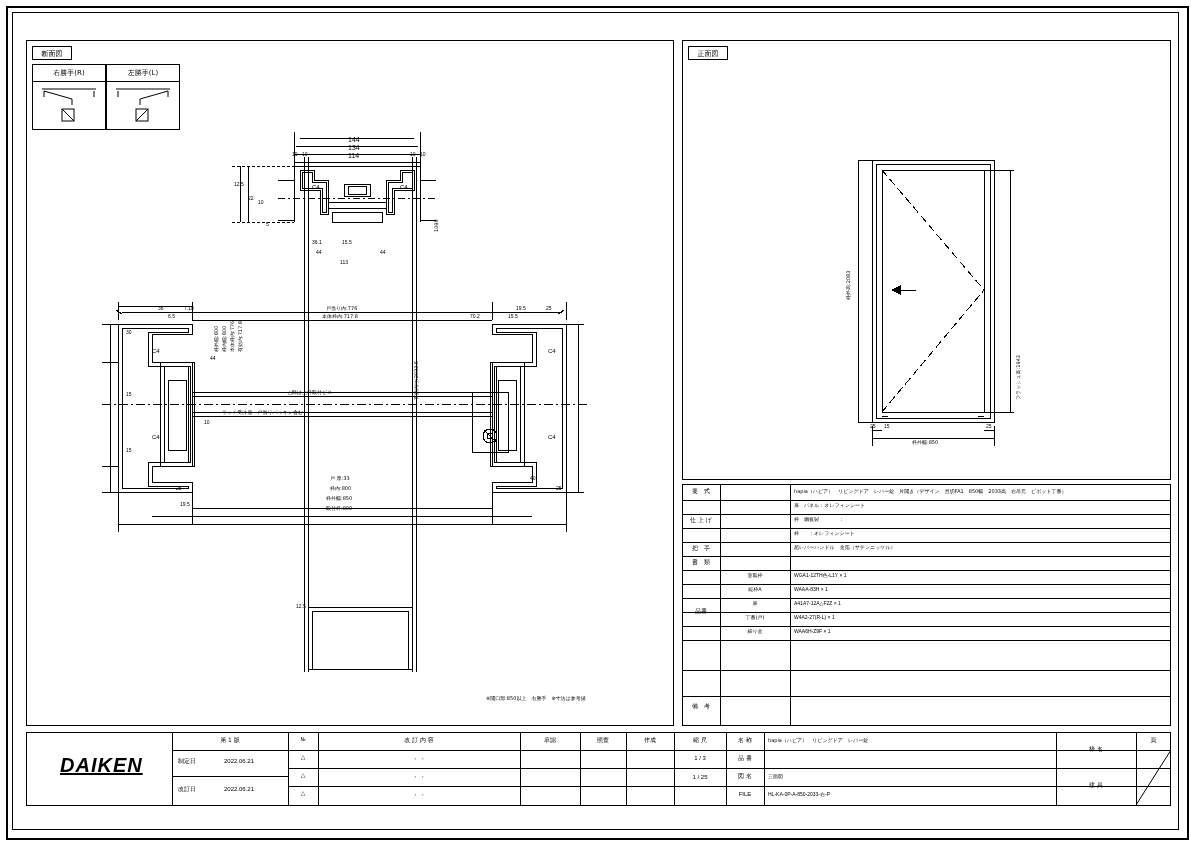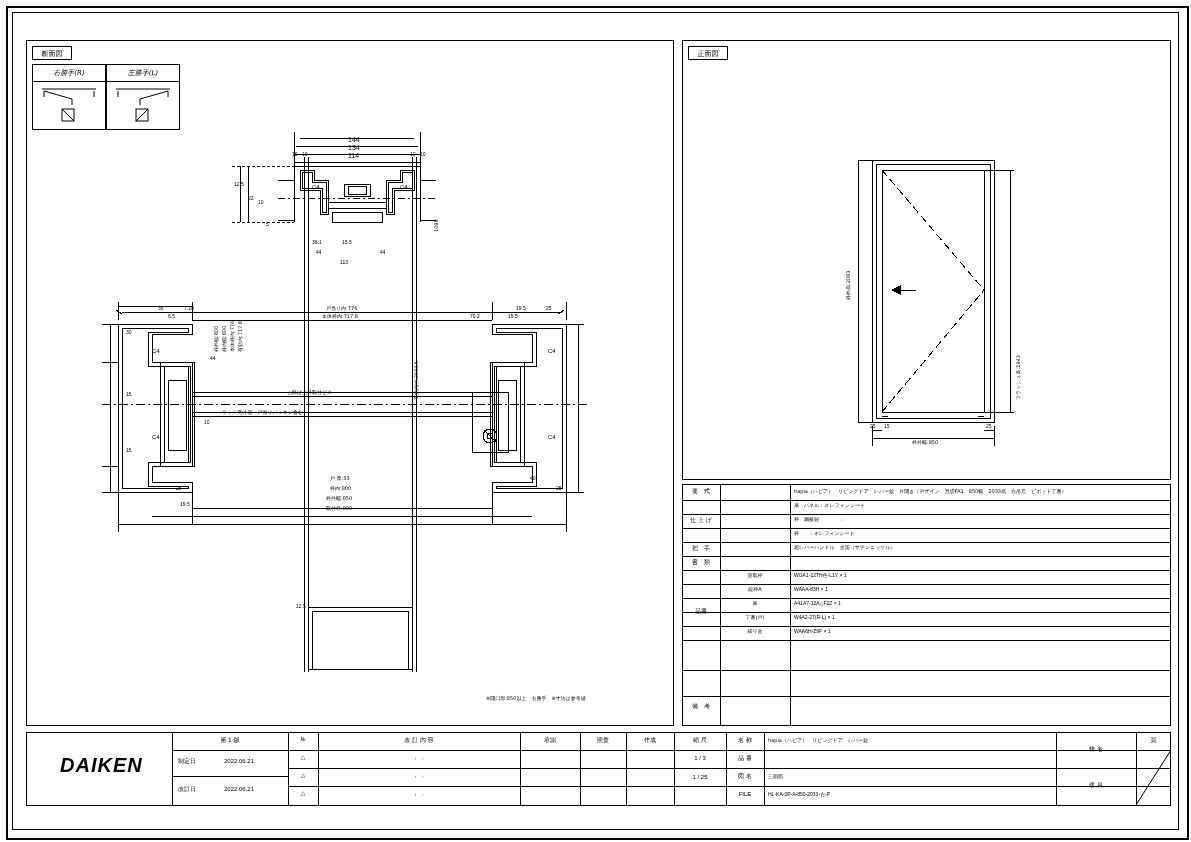--- a/index.html
+++ b/index.html
@@ -25,21 +25,21 @@
 
 <div id="sheet">
   <div class="frame-outer"></div>
   <div class="frame-inner"></div>
 
   <div class="panel" style="left:26px;top:40px;width:648px;height:686px;"></div>
   <div class="title-box ctr" style="left:32px;top:46px;width:40px;height:14px;line-height:14px;">
     <span class="ja">断面図</span>
   </div>
 
-  <div style="position:absolute;left:32px;top:64px;width:148px;height:47px;font-style:italic;">
+  <div style="position:absolute;left:32px;top:64px;width:148px;height:47px;">
     <div class="panel" style="left:0;top:0;width:74px;height:66px;"></div>
     <div class="panel" style="left:74px;top:0;width:74px;height:66px;"></div>
     <div class="ln hl" style="left:0;top:17px;width:148px;"></div>
     <div class="lbl ja cell-lbl" style="left:8px;top:6px;width:58px;">右勝手(R)</div>
     <div class="lbl ja cell-lbl" style="left:82px;top:6px;width:58px;">左勝手(L)</div>
 
     <svg width="74" height="48" style="position:absolute;left:0;top:17px;">
       <line x1="10" y1="8" x2="64" y2="8" stroke="#000" stroke-width="1"></line>
       <line x1="12" y1="10" x2="40" y2="18" stroke="#000" stroke-width="1"></line>
       <line x1="40" y1="18" x2="40" y2="24" stroke="#000" stroke-width="1"></line>
@@ -323,21 +323,21 @@
     <div class="lbl tiny" style="left:112px;top:145px;">WAA6H-Z9F × 1</div>
 
     <div class="lbl ja xs ctr" style="left:2px;top:219px;width:34px;">備　考</div>
     <div class="lbl ja tiny" style="left:112px;top:219px;"></div>
   </div>
 
   <div style="position:absolute;left:26px;top:732px;width:1145px;height:74px;">
     <div class="panel" style="left:0;top:0;width:1145px;height:74px;"></div>
 
     <div class="ln vl" style="left:146px;top:0;height:74px;"></div>
-    <div class="logo" style="position:absolute;left:34px;top:22px;">DAIKEN</div>
+    <div class="logo" style="position:absolute;left:34px;top:22px;text-decoration:underline;">DAIKEN</div>
 
     <div class="ln vl" style="left:262px;top:0;height:74px;"></div>
     <div class="ln vl" style="left:292px;top:0;height:74px;"></div>
     <div class="ln vl" style="left:494px;top:0;height:74px;"></div>
     <div class="ln vl" style="left:554px;top:0;height:74px;"></div>
     <div class="ln vl" style="left:600px;top:0;height:74px;"></div>
     <div class="ln vl" style="left:648px;top:0;height:74px;"></div>
     <div class="ln vl" style="left:700px;top:0;height:74px;"></div>
     <div class="ln vl" style="left:1030px;top:0;height:74px;"></div>
     <div class="ln vl" style="left:1110px;top:0;height:74px;"></div>

